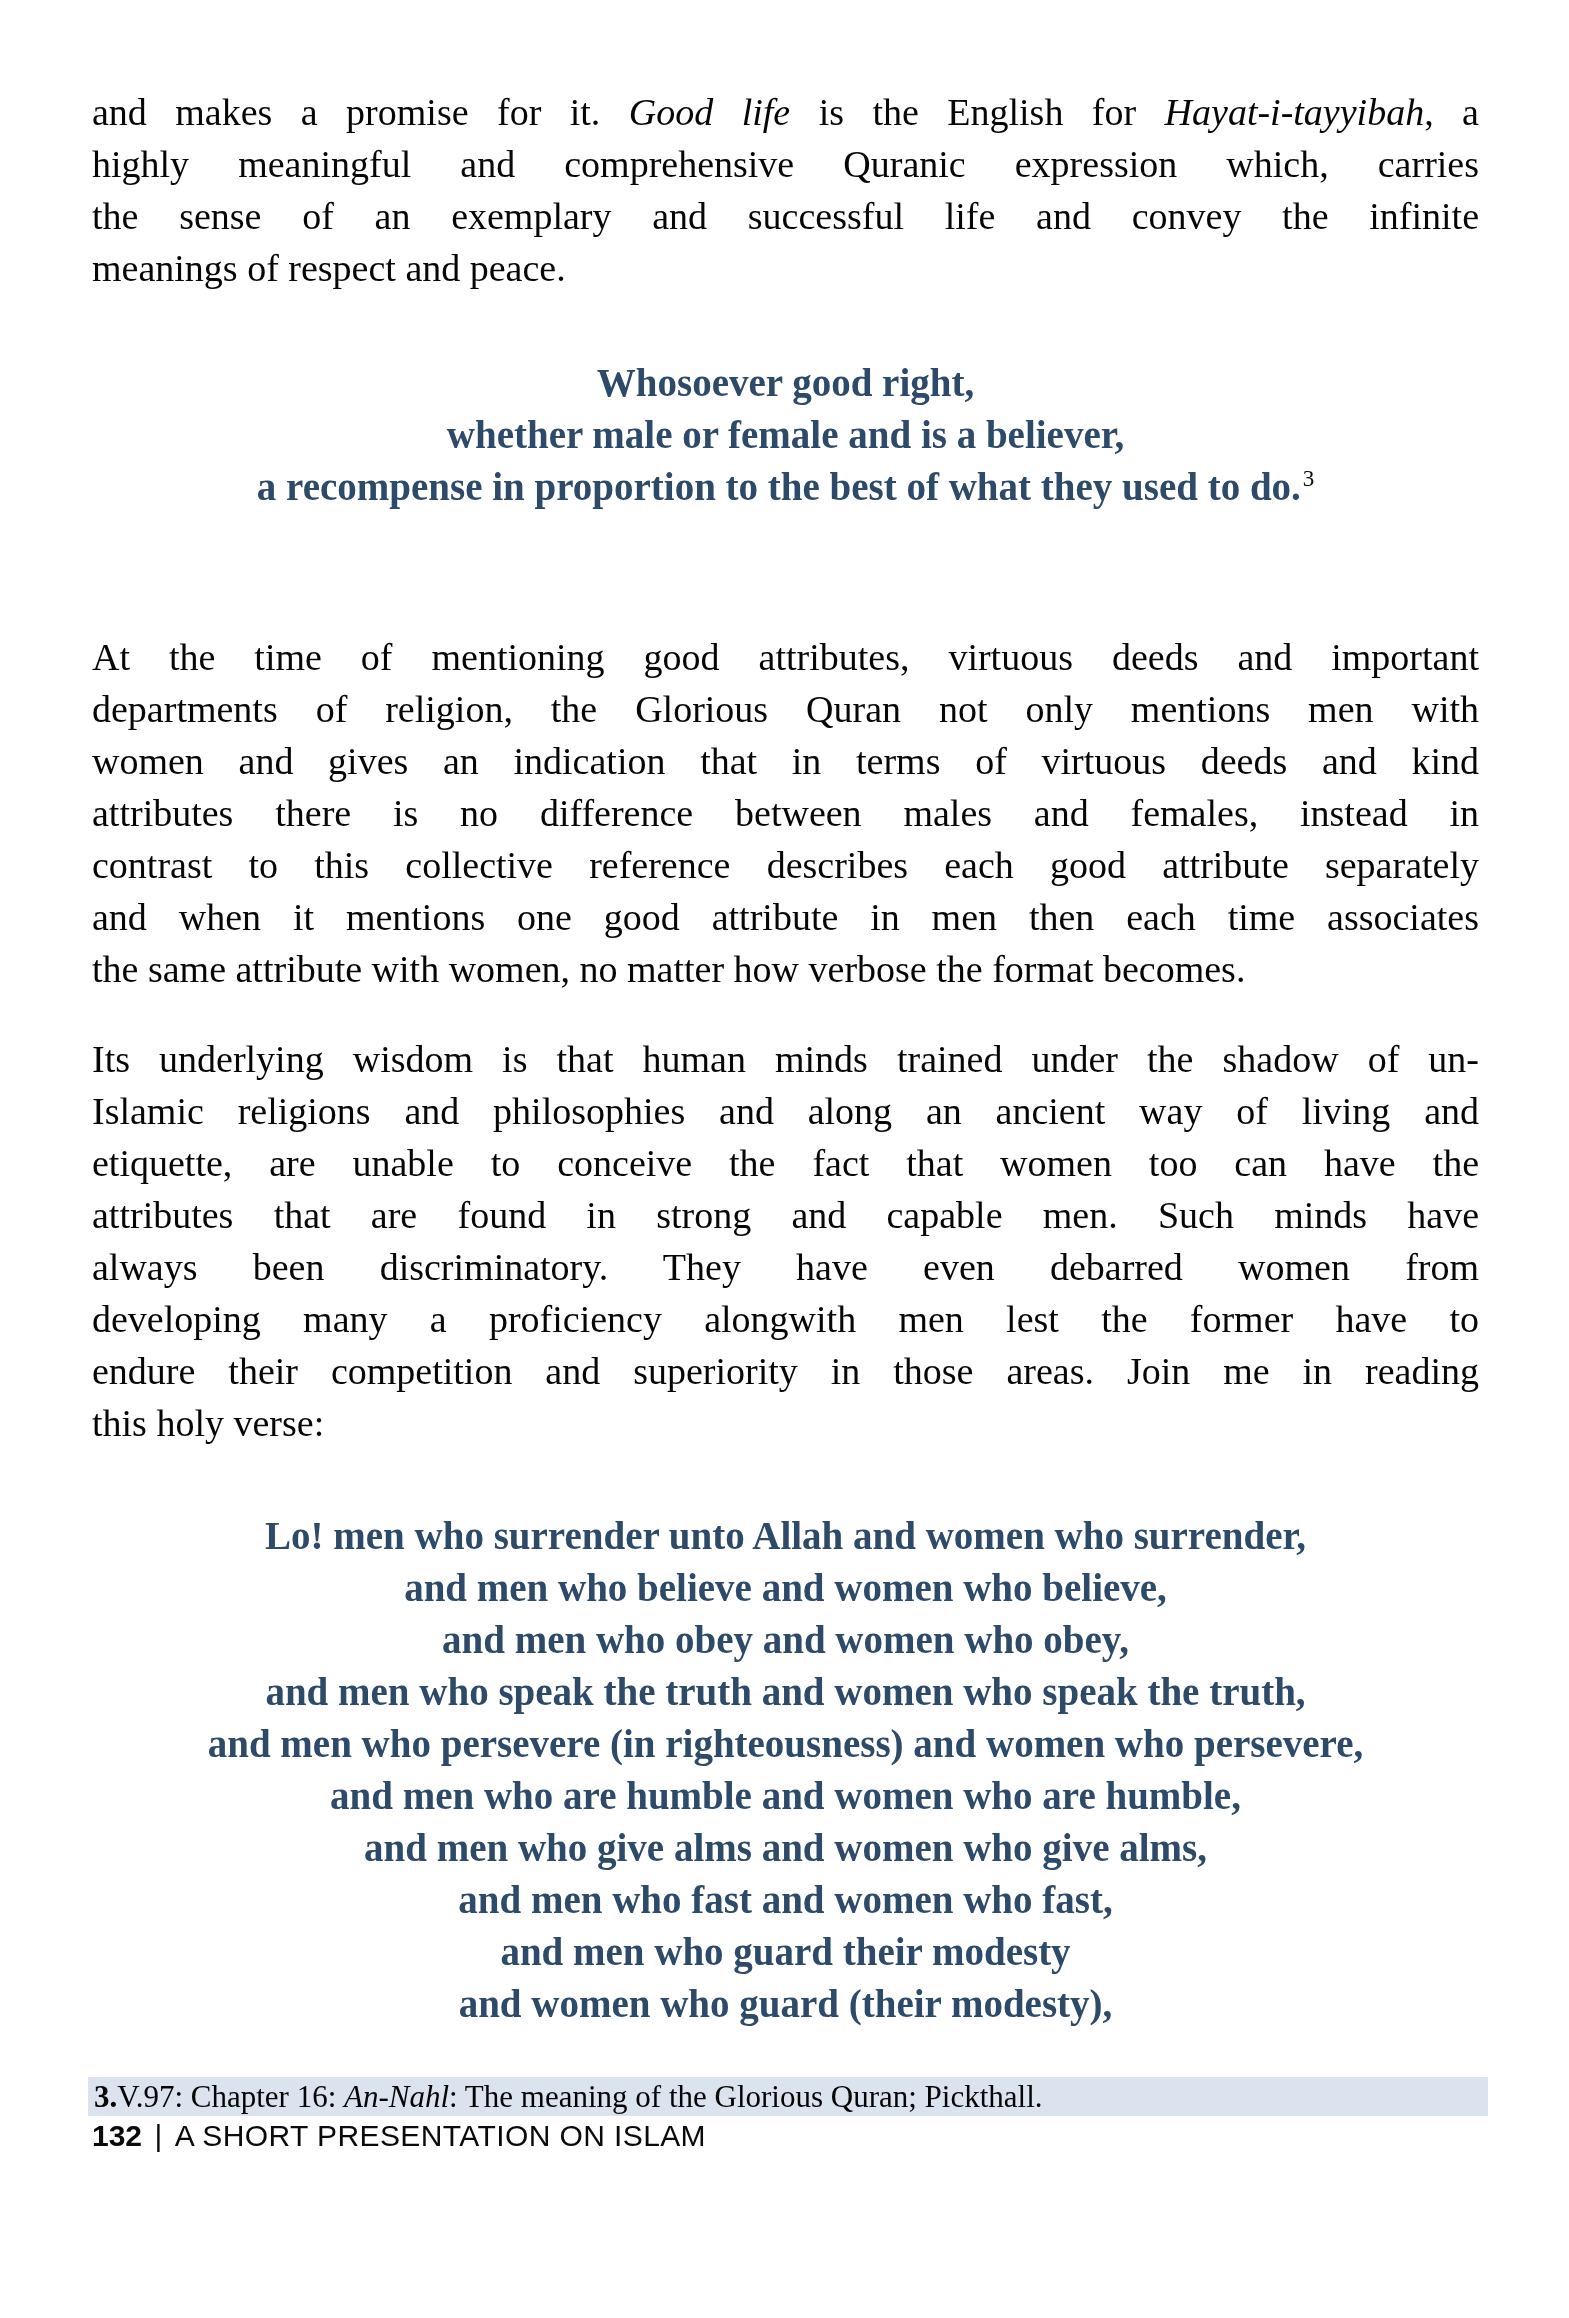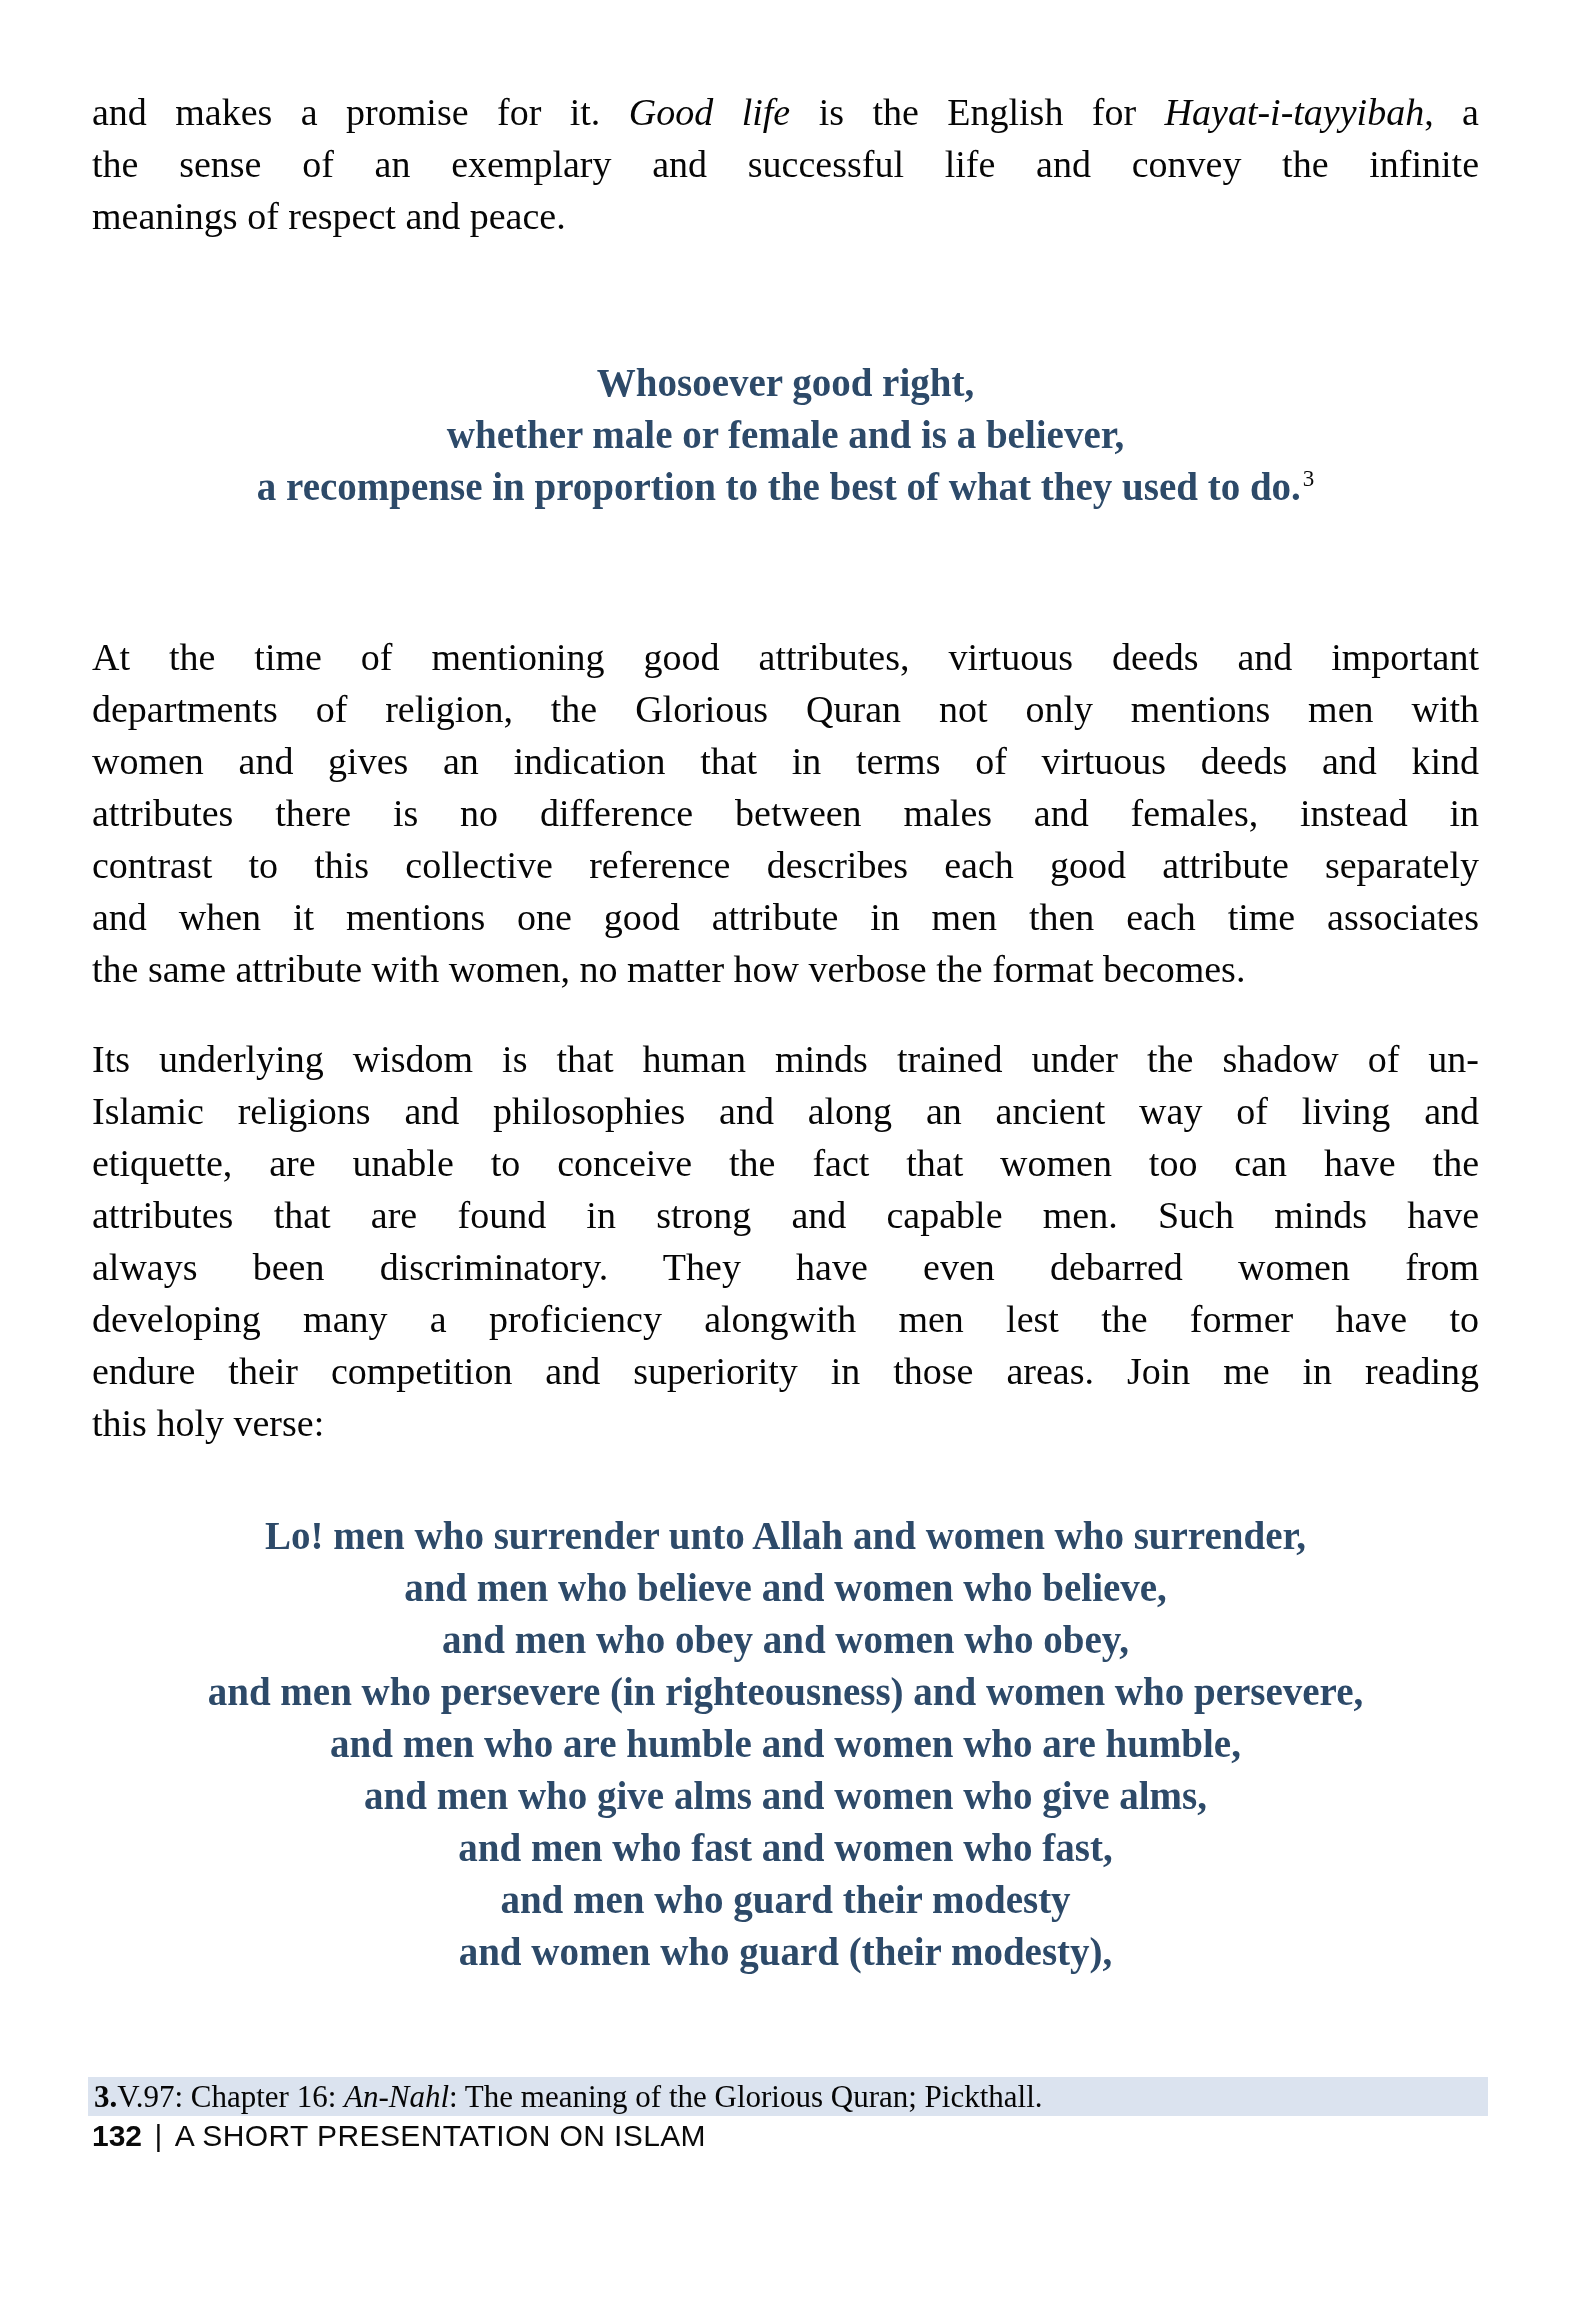--- a/index.html
+++ b/index.html
@@ -72,20 +72,21 @@
   .footer .sep { margin: 0 12.5px; font-weight: normal; }
   .footer .booktitle { letter-spacing: 0.4px; }
 </style>
 </head>
 <body>
 
 <div class="page">
   <div class="content">
     <section class="block para" style="top:86px">
         <div class="line"><span>and makes a promise for it. </span><span class="seg-i">Good life</span><span> is the English for </span><span class="seg-i">Hayat-i-tayyibah</span><span>, a</span></div>
+        <div class="line"><span>highly meaningful and comprehensive Quranic expression which, carries</span></div>
         <div class="line"><span>the sense of an exemplary and successful life and convey the infinite</span></div>
         <div class="line last"><span>meanings of respect and peace.</span></div>
       </section>
 
     <section class="block verse" style="top:357px">
         <div class="line"><span>Whosoever good right,</span></div>
         <div class="line"><span>whether male or female and is a believer,</span></div>
         <div class="line last"><span>a recompense in proportion to the best of what they used to do.</span><span class="seg-sup">3</span></div>
       </section>
 
@@ -107,20 +108,21 @@
         <div class="line"><span>always been discriminatory.  They have even debarred women from</span></div>
         <div class="line"><span>developing many a proficiency alongwith men lest the former have to</span></div>
         <div class="line"><span>endure their competition and superiority in those areas.  Join me in reading</span></div>
         <div class="line last"><span>this holy verse:</span></div>
       </section>
 
     <section class="block verse" style="top:1510px">
         <div class="line"><span>Lo! men who surrender unto Allah and women who surrender,</span></div>
         <div class="line"><span>and men who believe and women who believe,</span></div>
         <div class="line"><span>and men who obey and women who obey,</span></div>
+        <div class="line"><span>and men who speak the truth and women who speak the truth,</span></div>
         <div class="line"><span>and men who persevere (in righteousness) and women who persevere,</span></div>
         <div class="line"><span>and men who are humble and women who are humble,</span></div>
         <div class="line"><span>and men who give alms and women who give alms,</span></div>
         <div class="line"><span>and men who fast and women who fast,</span></div>
         <div class="line"><span>and men who guard their modesty</span></div>
         <div class="line last"><span>and women who guard (their modesty),</span></div>
       </section>
   </div>
 
   <div class="footnote-band">

